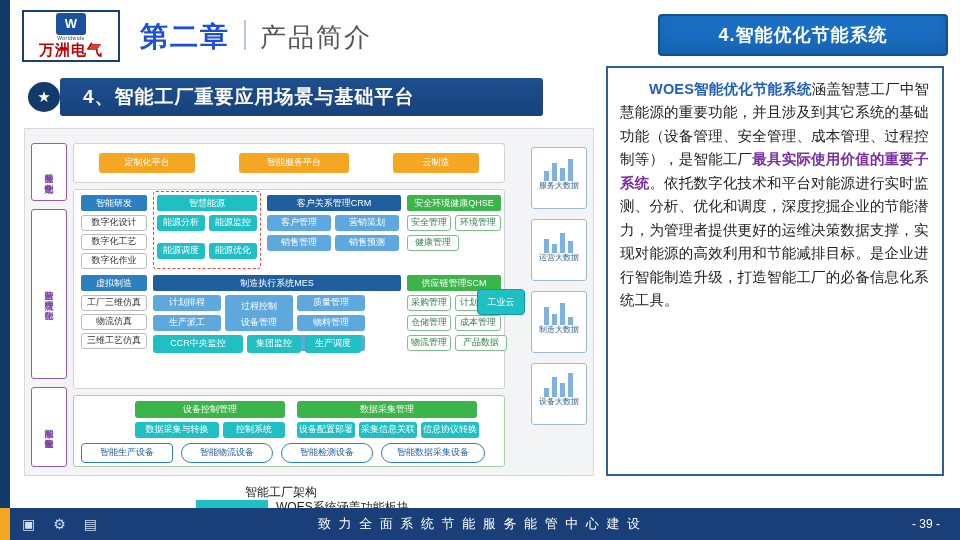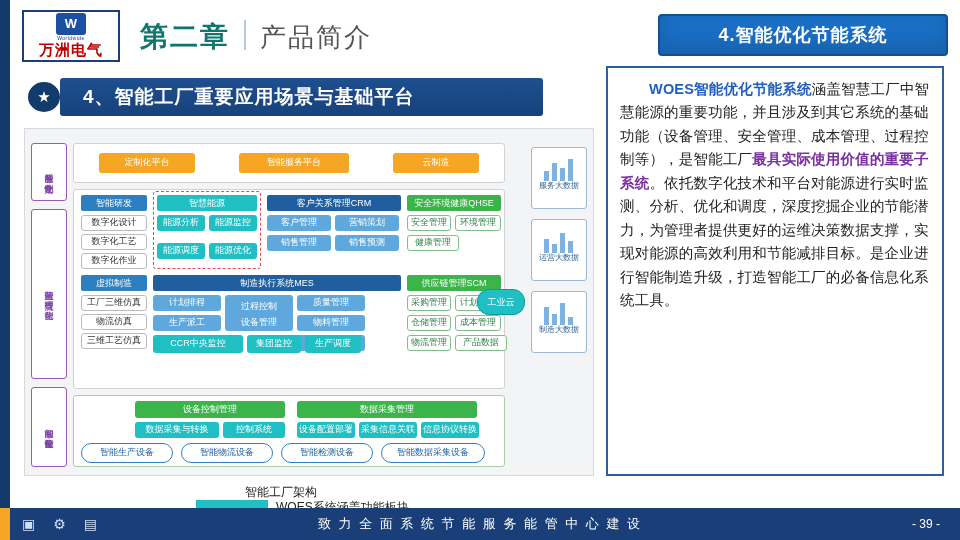--- a/index.html
+++ b/index.html
@@ -24,21 +24,21 @@
   .logo-emblem {
     width: 30px; height: 22px; background: #1b4fa0; border-radius: 3px;
     position: relative; display:flex;align-items:center;justify-content:center;
   }
   .logo-emblem span{color:#fff;font-size:13px;font-weight:bold;line-height:1;}
   .logo-sub { font-size: 5px; color: #1a3f78; letter-spacing: .5px; }
   .logo-name { font-size: 15px; font-weight: bold; color: #c00000; letter-spacing: 1px; }
   .chapter {
     position: absolute; left: 140px; top: 16px; display: flex; align-items: baseline;
   }
-  .chapter-num { font-size: 28px; color: #0f766e; font-weight: bold; letter-spacing: 2px;}
+  .chapter-num { font-size: 28px; color: #1d4ed8; font-weight: bold; letter-spacing: 2px;}
   .chapter-div { width: 2px; height: 30px; background: #b9c7da; margin: 0 14px; position: relative; top: 4px;}
   .chapter-title { font-size: 26px; color: #555; letter-spacing: 2px; }
 
   
   .tab-right {
     position: absolute; right: 12px; top: 14px; width: 290px; height: 42px;
     background: #1a6fc4; border: 2px solid #12518f; border-radius: 4px;
     color: #ffffff; font-size: 18px; font-weight: bold;
     display: flex; align-items: center; justify-content: center;
     letter-spacing: 1px;
@@ -98,21 +98,21 @@
     width:56px; height:62px; background:#fff; border:1px solid #9fb8d4;
     border-radius:3px; margin-bottom:10px; position:relative;
     display:flex; flex-direction:column; align-items:center; justify-content:flex-start;
   }
   .rt-card .mini { width:34px; height:28px; margin-top:5px; position:relative; }
   .rt-card .mini i { position:absolute; bottom:0; width:5px; background:#7fb2e0; display:block;}
   .rt-label { font-size:8px; color:#34628f; text-align:center; line-height:1.1; margin-top:1px;}
 
   .ind-cloud {
     position:absolute; right:68px; top:160px; width:48px; height:26px;
-    background:#1fbfc4; color:#fff; font-size:9px; border-radius:12px;
+    background:#1fbfc4; color:#fff; font-size:9px; border-radius:4px;
     display:flex;align-items:center;justify-content:center; border:1px solid #0f9aa0;
   }
 
   .caption { position:absolute; left:245px; top:484px; font-size:12px; color:#222; }
   .legend-sw { position:absolute; left:196px; top:500px; width:72px; height:14px; background:#1fbfc4;}
   .legend-tx { position:absolute; left:276px; top:499px; font-size:12px; color:#222;}
 
   
   .rpanel {
     position: absolute; left: 606px; top: 66px; width: 338px; height: 410px;
@@ -227,21 +227,21 @@
 
   <div class="panel" style="left:48px;top:266px;width:432px;height:72px;border:1px solid #a8cfa8;"></div>
   <div class="tb tb-green" style="left:110px;top:272px;width:150px;height:17px;">设备控制管理</div>
   <div class="tb tb-green" style="left:272px;top:272px;width:180px;height:17px;">数据采集管理</div>
   <div class="tb tb-teal" style="left:110px;top:293px;width:84px;height:16px;">数据采集与转换</div>
   <div class="tb tb-teal" style="left:198px;top:293px;width:62px;height:16px;">控制系统</div>
   <div class="tb tb-teal" style="left:272px;top:293px;width:58px;height:16px;">设备配置部署</div>
   <div class="tb tb-teal" style="left:334px;top:293px;width:58px;height:16px;">采集信息关联</div>
   <div class="tb tb-teal" style="left:396px;top:293px;width:58px;height:16px;">信息协议转换</div>
 
-  <div class="tb" style="left:56px;top:314px;width:92px;height:20px;border:1px solid #2d7fc1;color:#1f5fa0;background:#fff;border-radius:10px;">智能生产设备</div>
+  <div class="tb" style="left:56px;top:314px;width:92px;height:20px;border:1px solid #2d7fc1;color:#1f5fa0;background:#fff;border-radius:4px;">智能生产设备</div>
   <div class="tb" style="left:156px;top:314px;width:92px;height:20px;border:1px solid #2d7fc1;color:#1f5fa0;background:#fff;border-radius:10px;">智能物流设备</div>
   <div class="tb" style="left:256px;top:314px;width:92px;height:20px;border:1px solid #2d7fc1;color:#1f5fa0;background:#fff;border-radius:10px;">智能检测设备</div>
   <div class="tb" style="left:356px;top:314px;width:104px;height:20px;border:1px solid #2d7fc1;color:#1f5fa0;background:#fff;border-radius:10px;">智能数据采集设备</div>
 
   <div class="rt-col">
     <div class="rt-card">
       <div class="mini">
         <i style="left:2px;height:10px;"></i>
             <i style="left:10px;height:18px;"></i>
             <i style="left:18px;height:13px;"></i>
@@ -260,20 +260,29 @@
     </div>
     <div class="rt-card">
       <div class="mini">
         <i style="left:2px;height:18px;"></i>
             <i style="left:10px;height:11px;"></i>
             <i style="left:18px;height:22px;"></i>
             <i style="left:26px;height:8px;"></i>
       </div>
       <div class="rt-label">制造大数据</div>
     </div>
+    <div class="rt-card">
+      <div class="mini">
+        <i style="left:2px;height:9px;"></i>
+            <i style="left:10px;height:20px;"></i>
+            <i style="left:18px;height:14px;"></i>
+            <i style="left:26px;height:24px;"></i>
+      </div>
+      <div class="rt-label">设备大数据</div>
+    </div>
   </div>
 
   <div class="ind-cloud">工业云</div>
  </div>
 </div>
 
 <div class="caption">智能工厂架构</div>
 <div class="legend-sw"></div>
 <div class="legend-tx">WOES系统涵盖功能板块</div>
 

